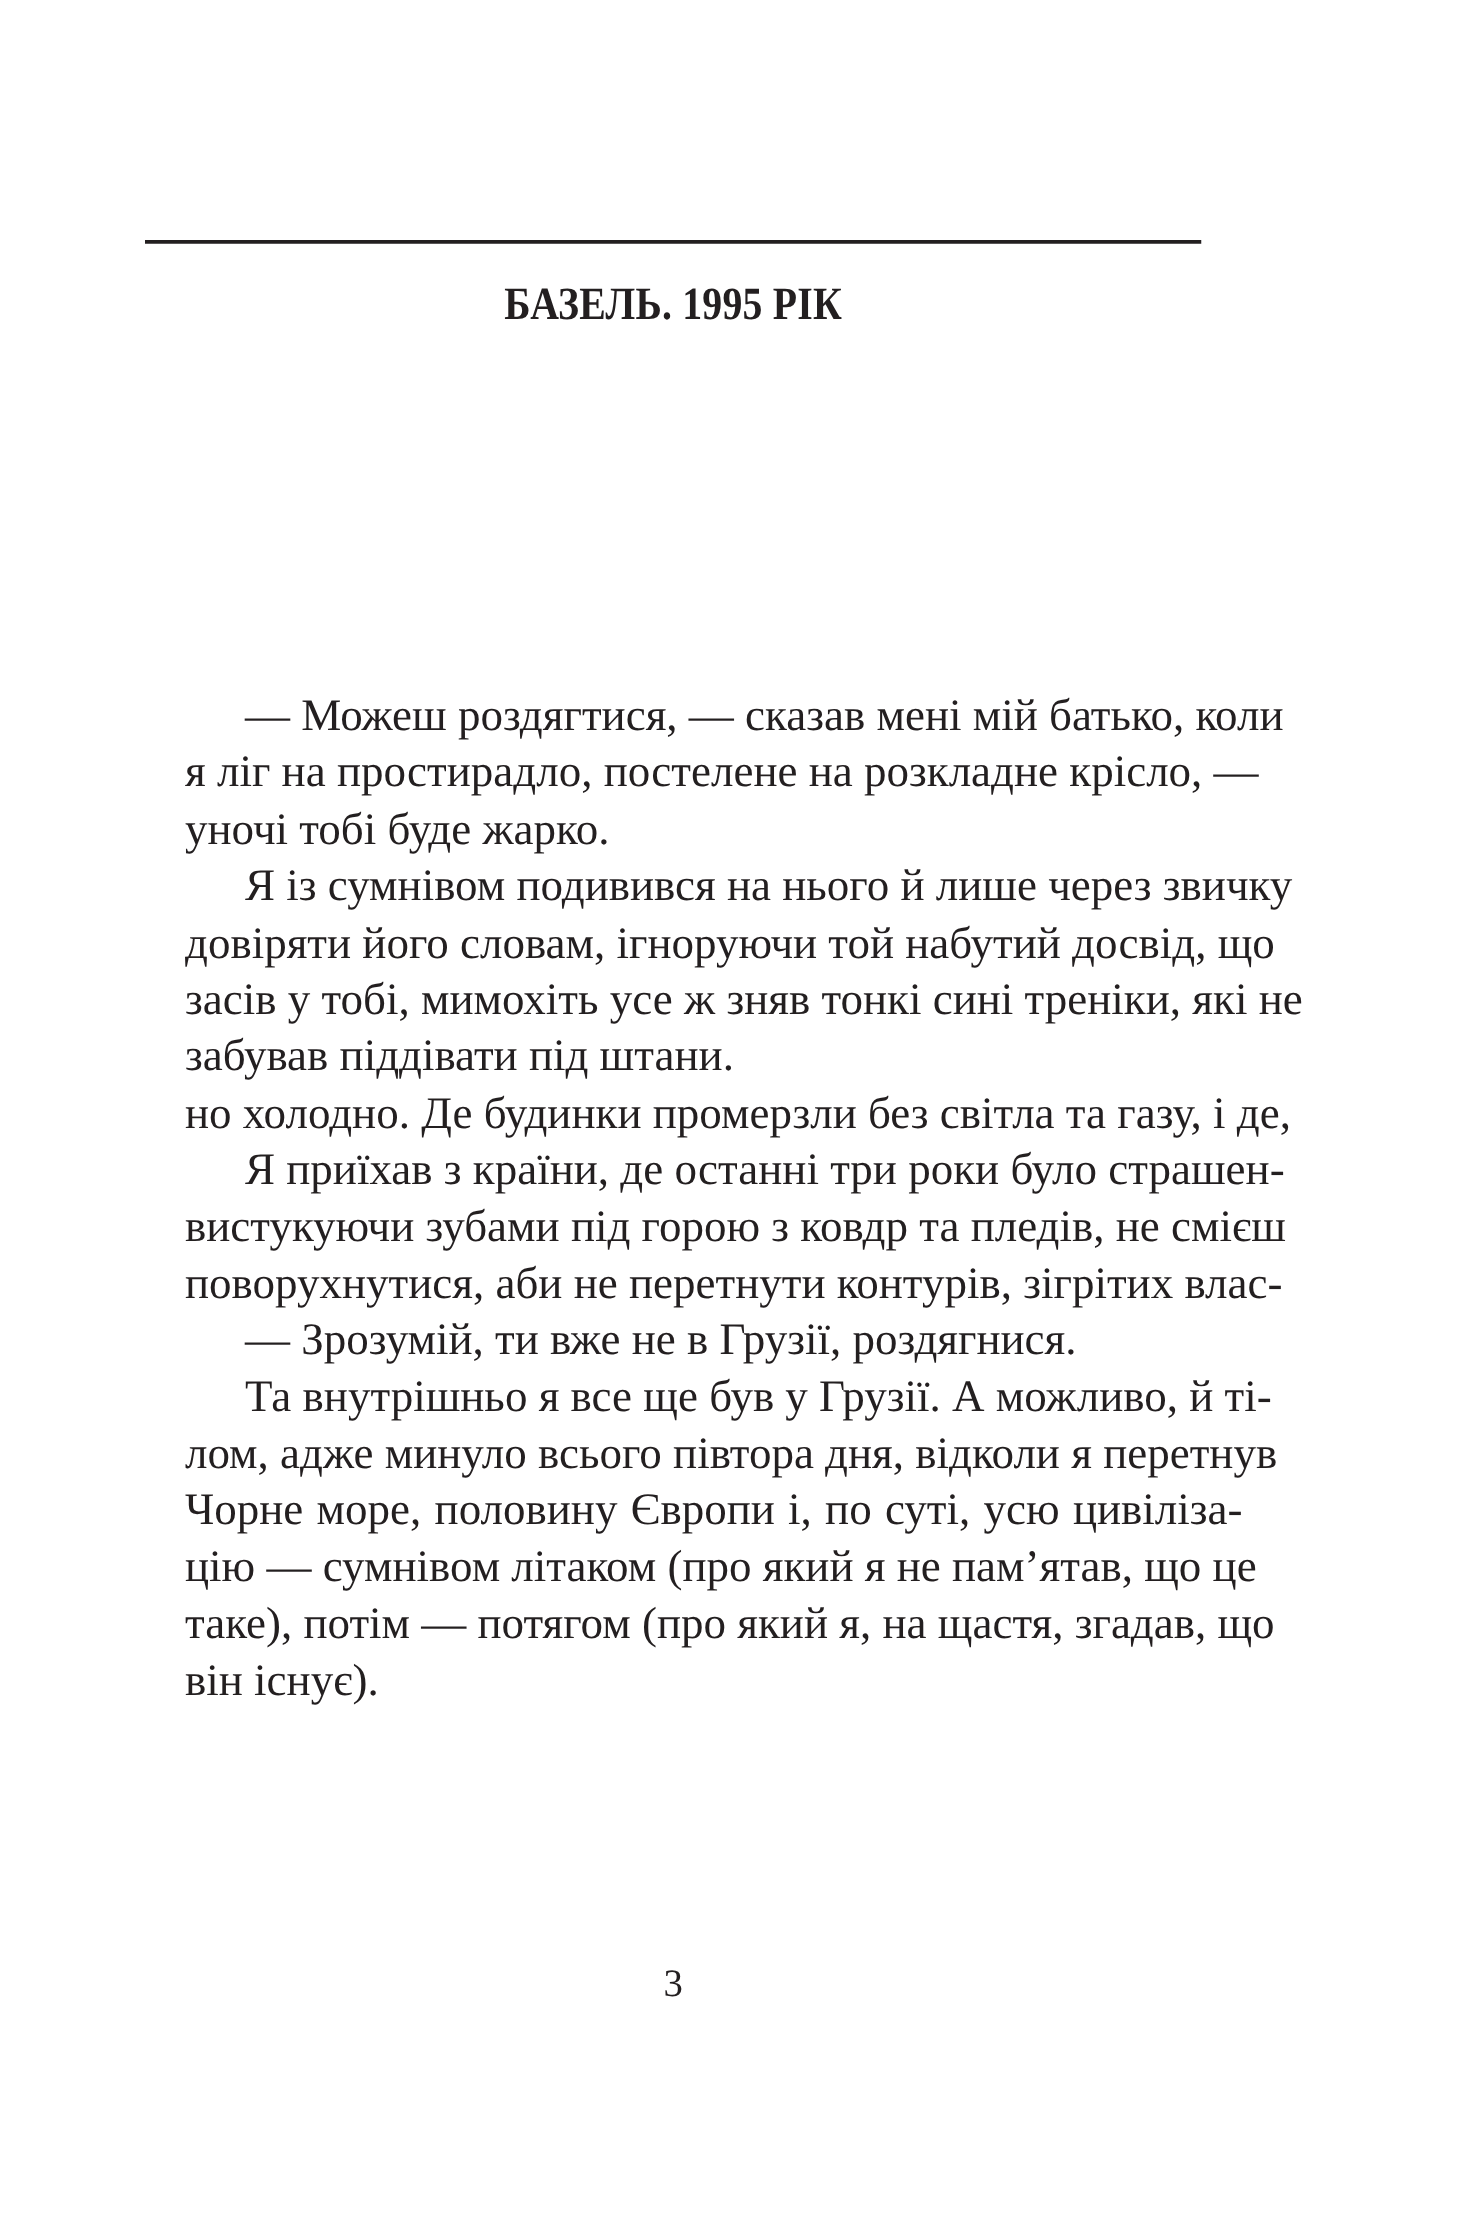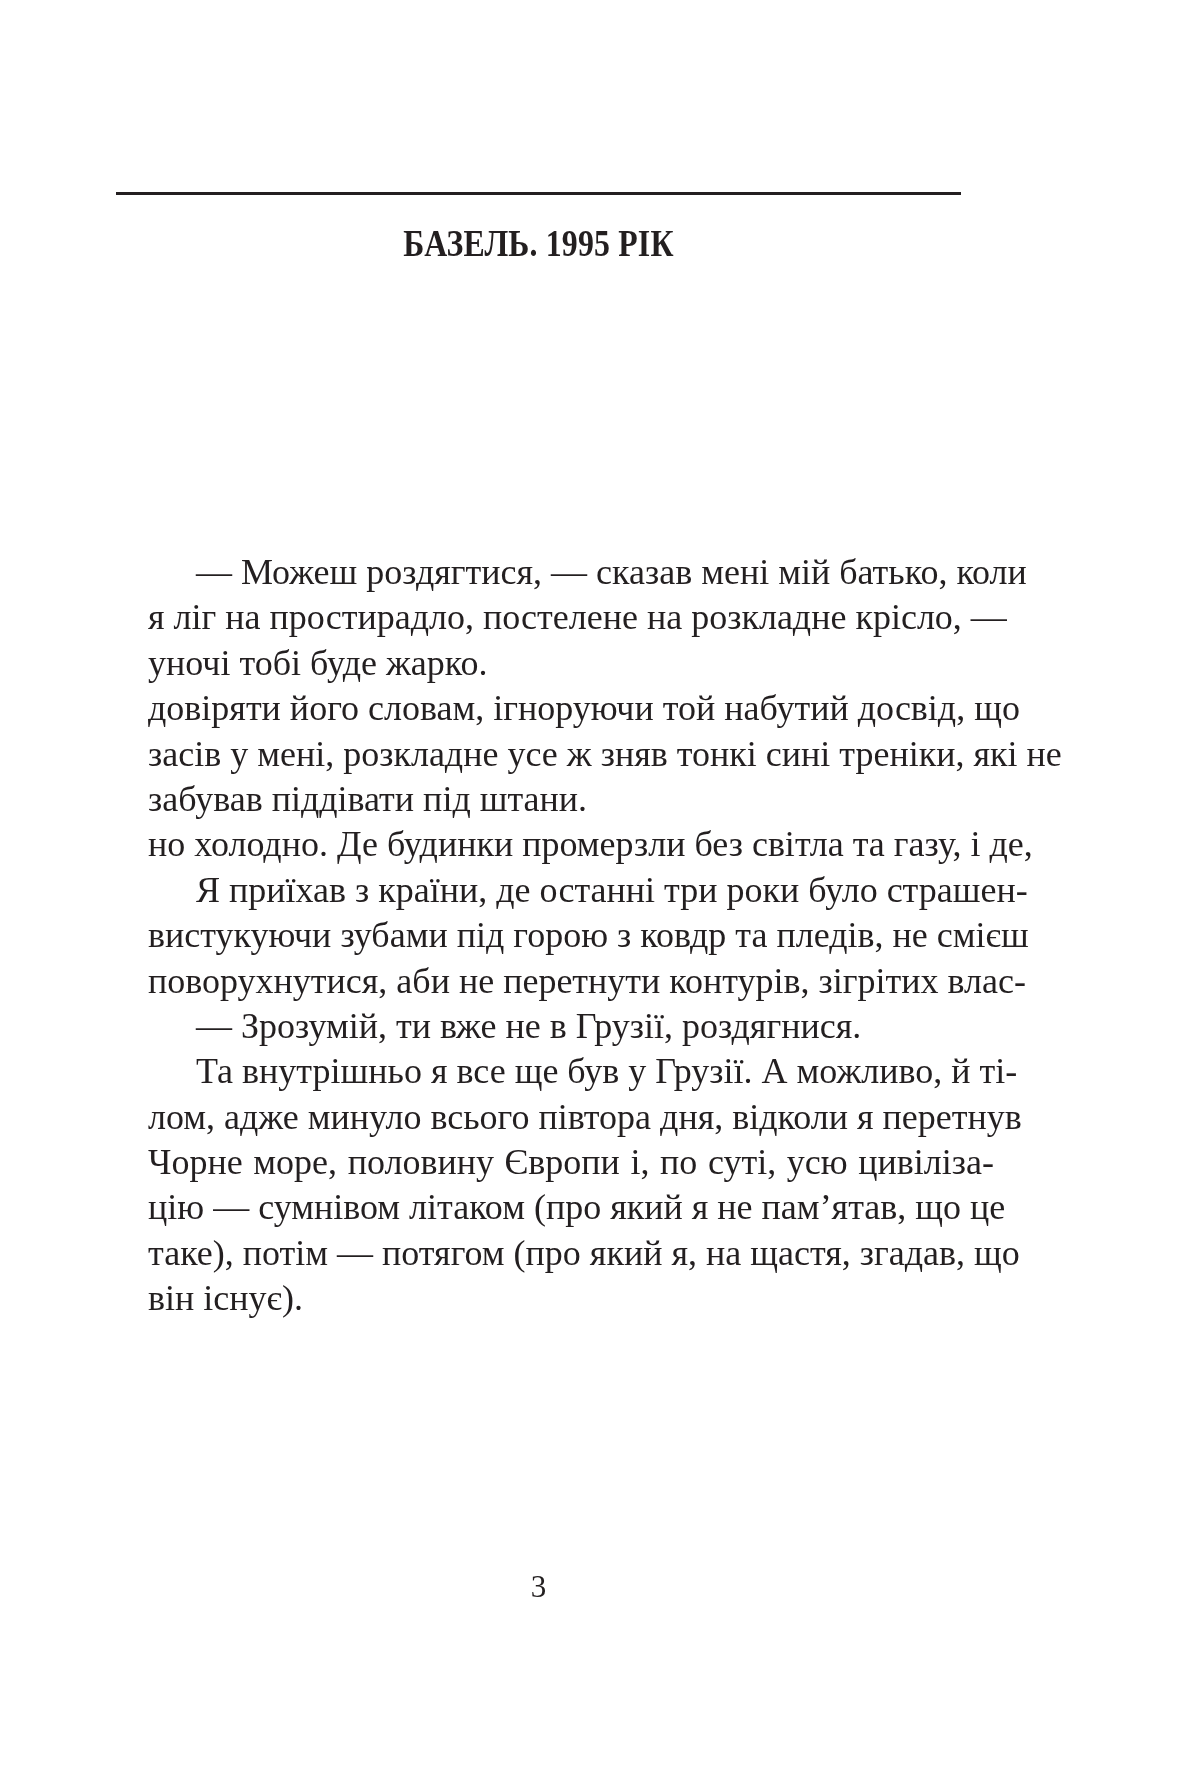--- a/index.html
+++ b/index.html
@@ -95,22 +95,23 @@
 
   <div class="body-text">
 
     <p class="para">
       <span class="line indent">— Можеш роздягтися, — сказав мені мій батько, коли</span>
       <span class="line">я ліг на простирадло, постелене на розкладне крісло, —</span>
       <span class="line last">уночі тобі буде жарко.</span>
     </p>
 
     <p class="para">
+      <span class="line indent">Я із сумнівом подивився на нього й лише через звичку</span>
       <span class="line">довіряти його словам, ігноруючи той набутий досвід, що</span>
-      <span class="line">засів у мені, розкладне усе ж зняв тонкі сині треніки, які не</span>
+      <span class="line">засів у тобі, мимохіть усе ж зняв тонкі сині треніки, які не</span>
       <span class="line last">забував піддівати під штани.</span>
     </p>
 
     <p class="para">
       <span class="line">но холодно. Де будинки промерзли без світла та газу, і де,</span>
       <span class="line indent">Я приїхав з країни, де останні три роки було страшен-</span>
       <span class="line">вистукуючи зубами під горою з ковдр та пледів, не смієш</span>
       <span class="line">поворухнутися, аби не перетнути контурів, зігрітих влас-</span>
     </p>
 

